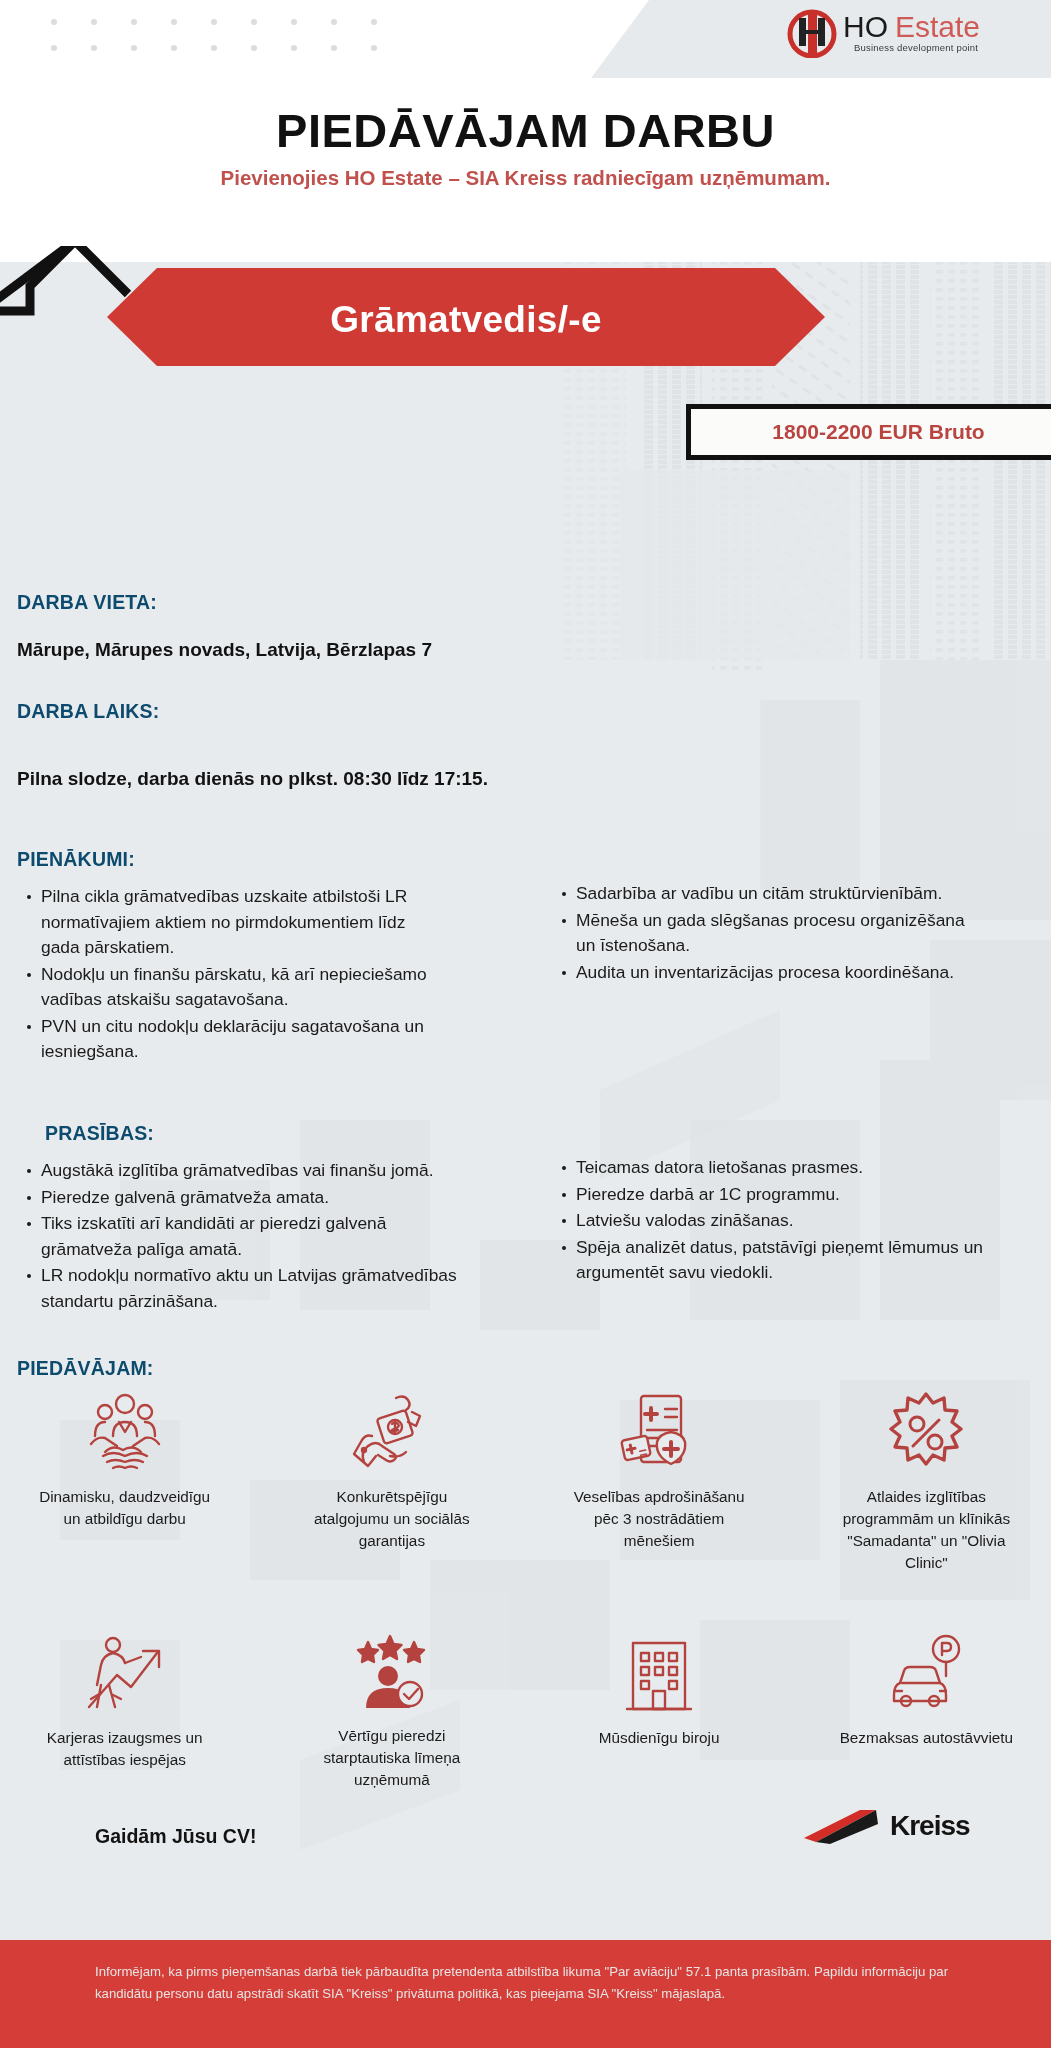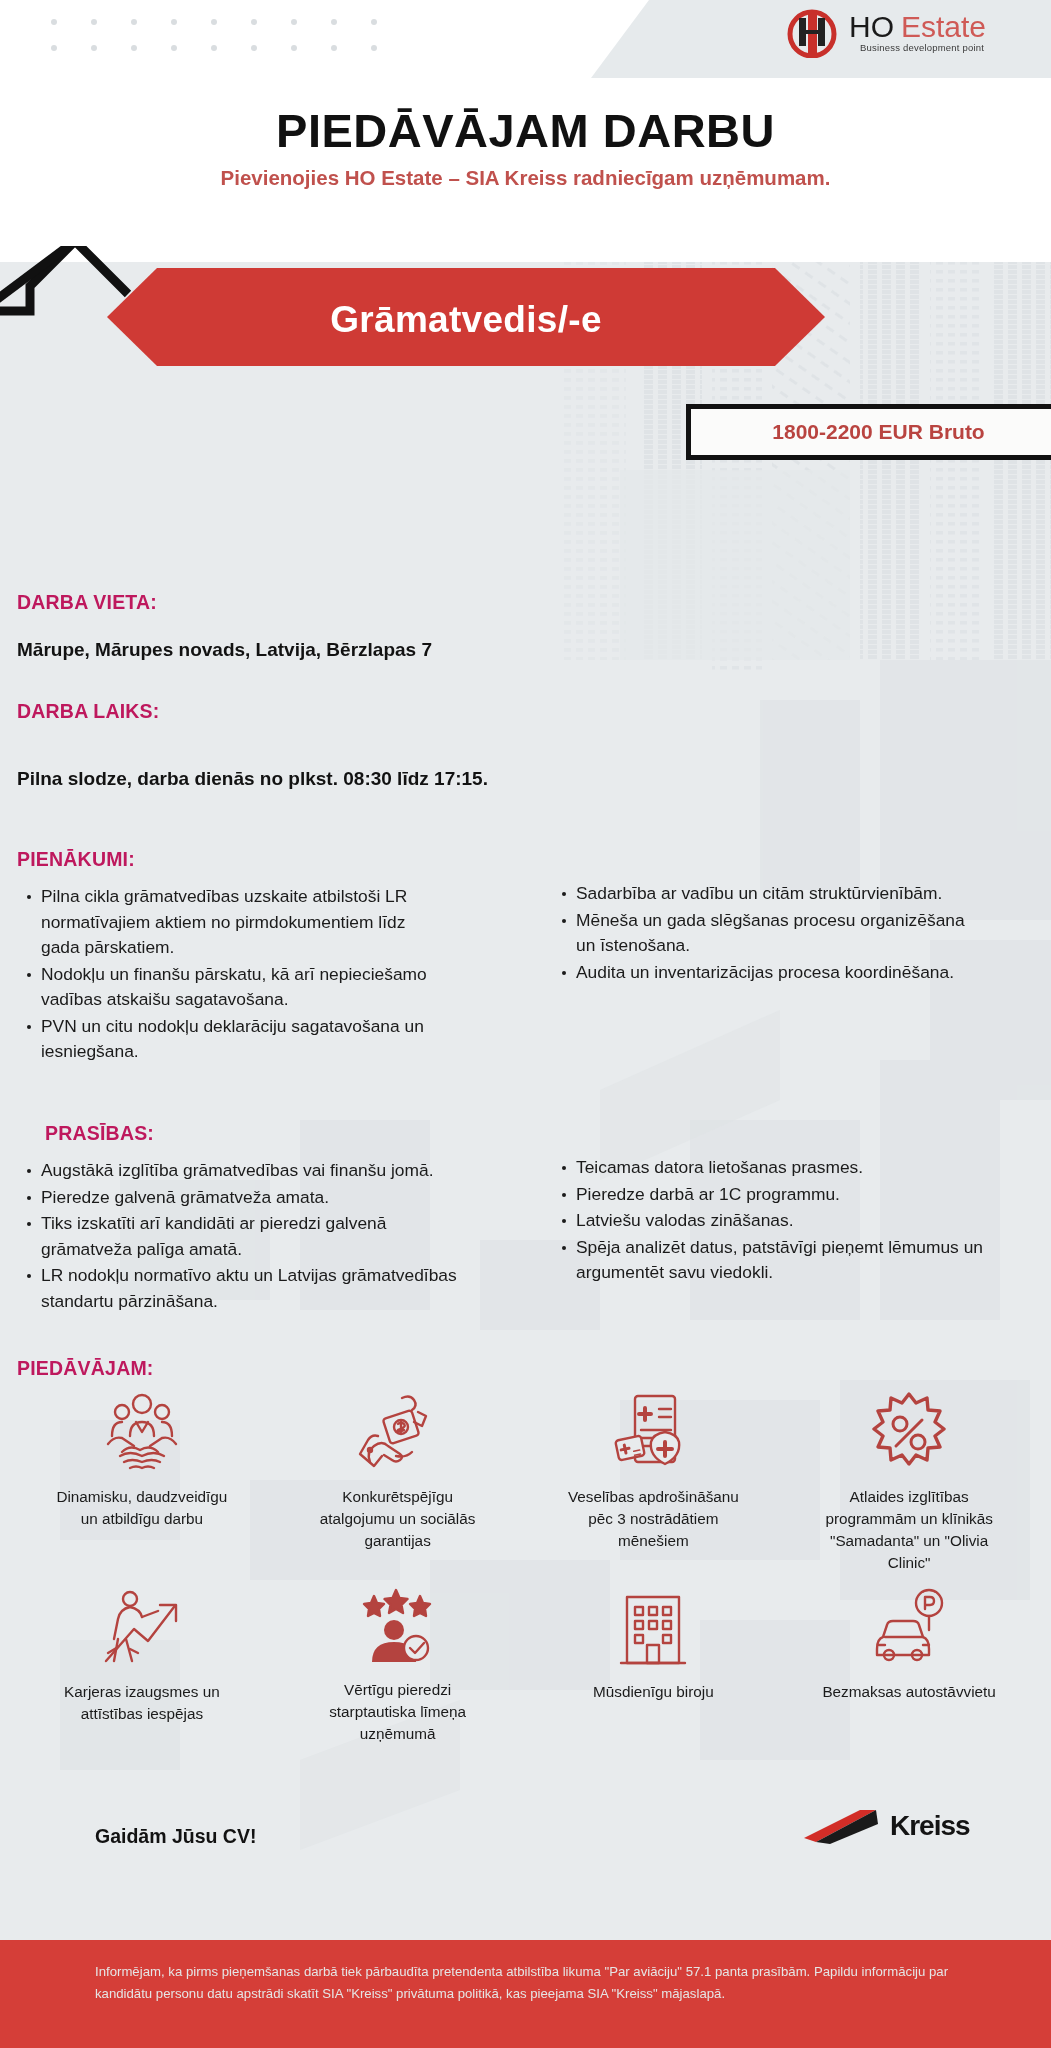--- a/index.html
+++ b/index.html
@@ -55,21 +55,21 @@
   .logo {
     position: absolute;
     top: 4px; right: 10px;
     width: 256px; height: 56px;
     z-index: 4;
     display: flex;
     align-items: center;
   }
   .logo-mark { width: 54px; height: 52px; flex: 0 0 54px; }
   .logo-text { margin-left: 4px; line-height: 1; }
-  .logo-words { display: flex; align-items: baseline; margin-left: 6px; }
+  .logo-words { display: flex; align-items: baseline; }
   .logo-ho {
     font-size: 30px; color: #1a1a1a; letter-spacing: 0px;
     font-family: "Liberation Sans", sans-serif; font-weight: 400;
   }
   .logo-estate {
     font-size: 30px; color: #cf5a56; margin-left: 7px;
     font-family: "Liberation Sans", sans-serif; font-weight: 400;
   }
   .logo-tag {
     font-size: 9.5px; color: #3b3b3b; letter-spacing: 0.2px;
@@ -145,21 +145,21 @@
   
   .body-panel {
     position: absolute;
     top: 448px; left: 0;
     width: 1051px; height: 1492px;
     z-index: 3;
   }
 
   .sec-head {
     position: absolute;
-    color: #be185d;
+    color: #0c4a6e;
     font-size: 19.5px;
     font-weight: 700;
     letter-spacing: 0.2px;
     z-index: 6;
   }
   .sec-body {
     position: absolute;
     color: #121212;
     font-size: 19px;
     font-weight: 700;
@@ -207,20 +207,21 @@
   .benefits {
     position: absolute;
     top: 1390px; left: 14px;
     width: 1023px;
     z-index: 6;
     display: grid;
     grid-template-columns: repeat(4, 1fr);
     grid-template-rows: 195px 160px;
     column-gap: 0px;
     row-gap: 0px;
+    gap: 46px;
   }
   .benefit {
     display: flex;
     flex-direction: column;
     align-items: center;
     text-align: center;
   }
   .benefit-icon {
     height: 86px;
     display: flex;

